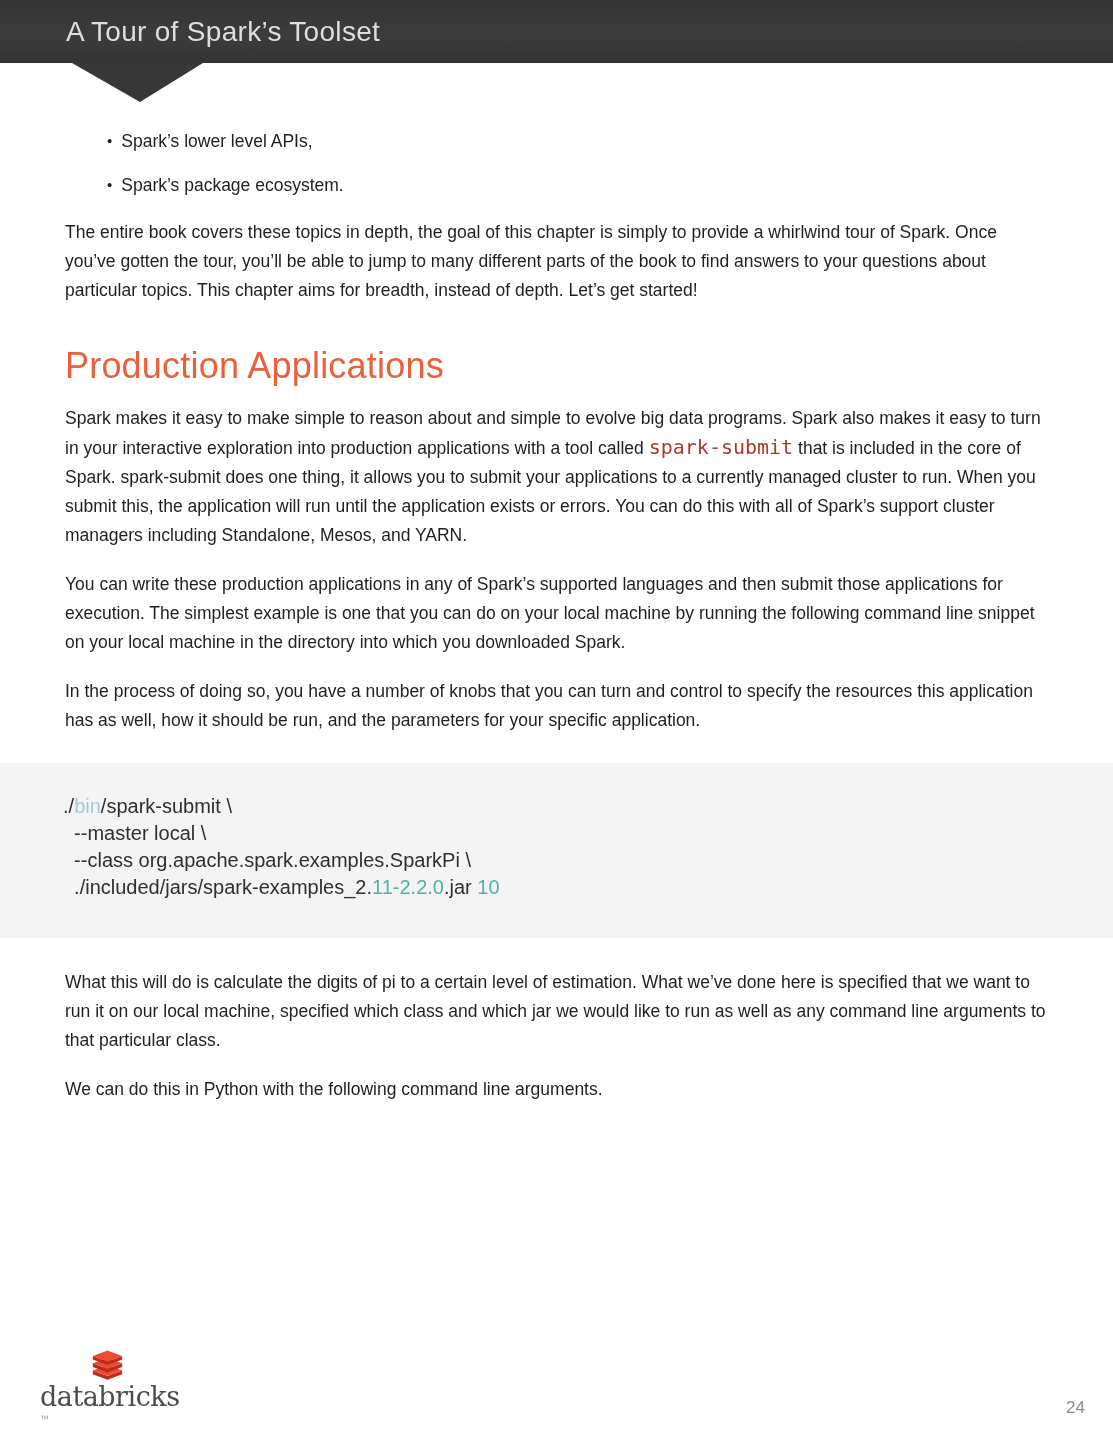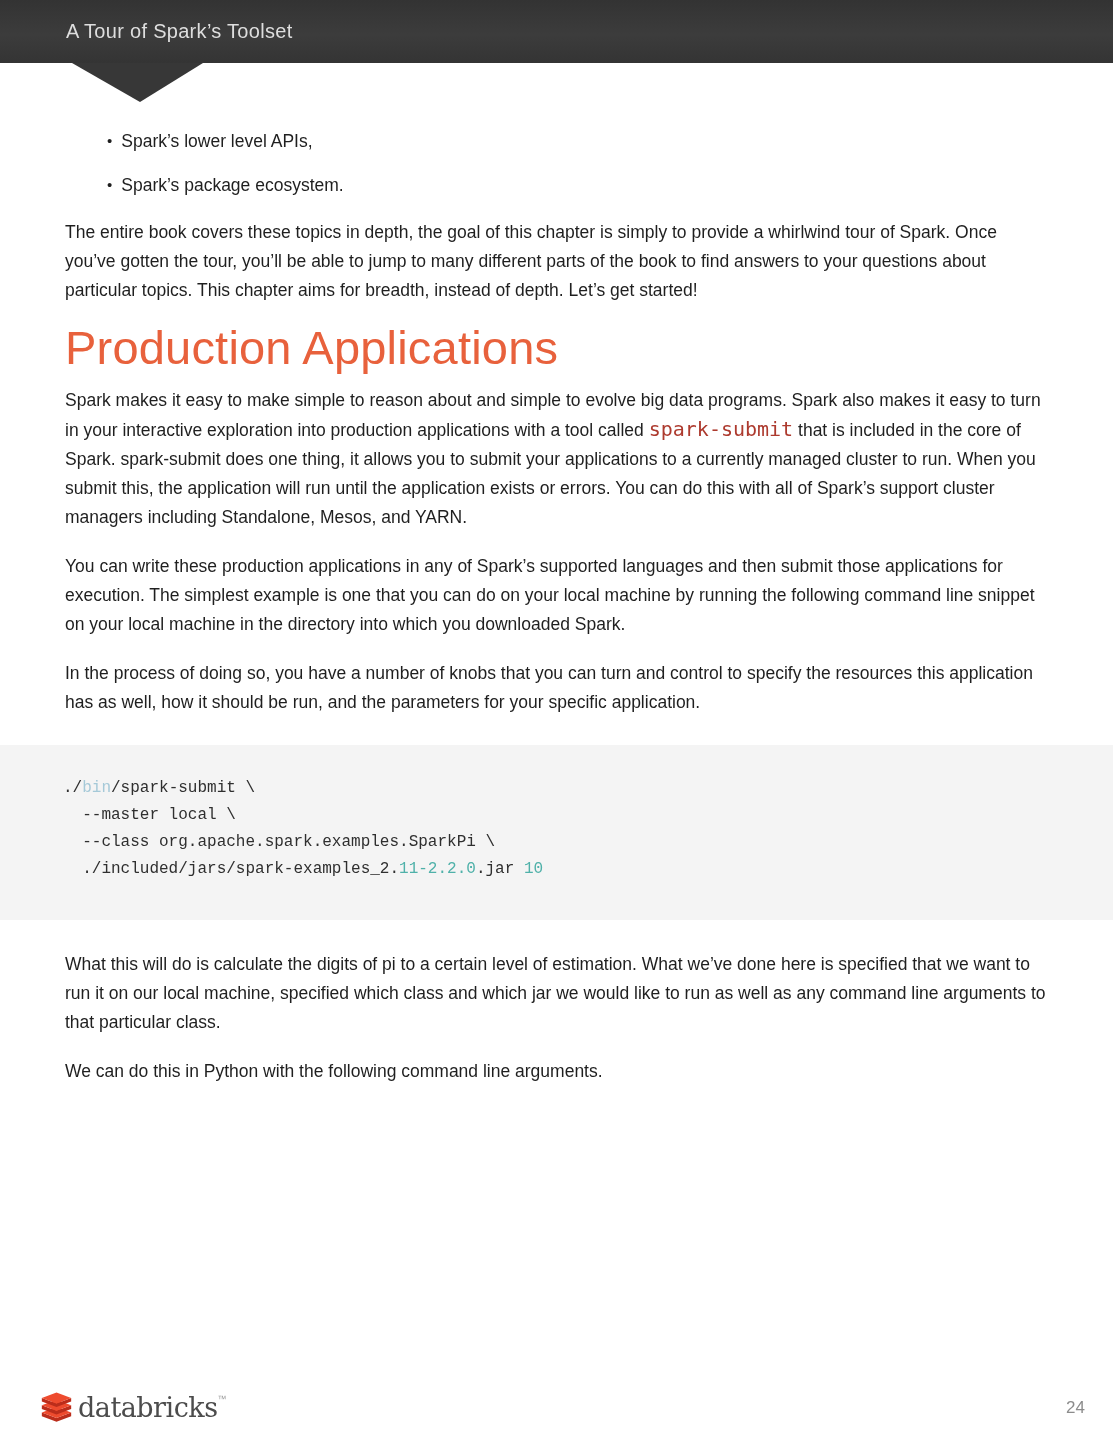--- a/index.html
+++ b/index.html
@@ -17,21 +17,21 @@
   .chapter-header {
     height: 63px;
     width: 100%;
     background: linear-gradient(180deg, #333333 0%, #3c3c3c 55%, #343434 100%);
     display: flex;
     align-items: center;
     padding: 0 66px;
   }
   .chapter-title {
     color: var(--header-text, #dedede);
-    font-size: 20px;
+    font-size: 28px;
     letter-spacing: 0.3px;
     font-weight: 400;
   }
   .header-pointer {
     position: absolute;
     top: 63px;
     left: 72px;
     width: 0; height: 0;
     border-left: 68px solid transparent;
     border-right: 63px solid transparent;
@@ -50,63 +50,64 @@
     margin-top: 64px;
     padding-left: 42px;
   }
   .bullet-list li { margin-bottom: 15px; }
   .bullet-glyph { margin-right: 9px; font-size: 15px; position: relative; top: -1px; }
 
   .body-para { margin-top: 20px; }
   .para-overview { margin-top: 18px; }
 
   .section-heading {
-    margin-top: 21px;
-    font-size: 47px;
+    margin-top: 39px;
+    font-size: 36px;
     line-height: 44px;
     font-weight: 400;
     color: var(--heading-orange, #e8613c);
     letter-spacing: 0.2px;
   }
   .after-heading { margin-top: 16px; }
 
   .inline-code {
     font-family: "DejaVu Sans Mono", "Liberation Mono", monospace;
     font-size: 20px;
     color: var(--inline-code-red, #ad3a2e);
   }
 
   
   .code-block {
     margin-top: 28px;
     width: 100%;
     background: var(--codeblock-bg, #f4f4f4);
     padding: 30px 65px 37px 63px;
-    font-family: Liberation Mono, monospace;
-    font-size: 16px;
+    font-family: Liberation Sans, sans-serif;
+    font-size: 20px;
     line-height: 27px;
     color: var(--code-text, #2f2f2f);
   }
   .code-line { white-space: pre; }
   .tok-plain { color: var(--code-text, #2f2f2f); }
   .tok-blue  { color: var(--code-token-blue, #a5c9d8); }
   .tok-teal  { color: var(--code-token-teal, #4fb1a9); }
 
   
   .page-footer {
     position: absolute;
     left: 0; right: 0; bottom: 0;
     height: 64px;
   }
   .brand-logo {
     position: absolute;
     left: 40px;
     bottom: 16px;
     display: flex;
     align-items: center;
+    flex-direction: column;
   }
   .brand-logo svg { display: block; margin-right: 5px; }
   .brand-text {
     font-family: "DejaVu Serif", "Liberation Serif", serif;
     font-size: 27px;
     line-height: 30px;
     color: var(--logo-text-color, #4c4c4c);
     letter-spacing: -0.5px;
   }
   .brand-tm {

